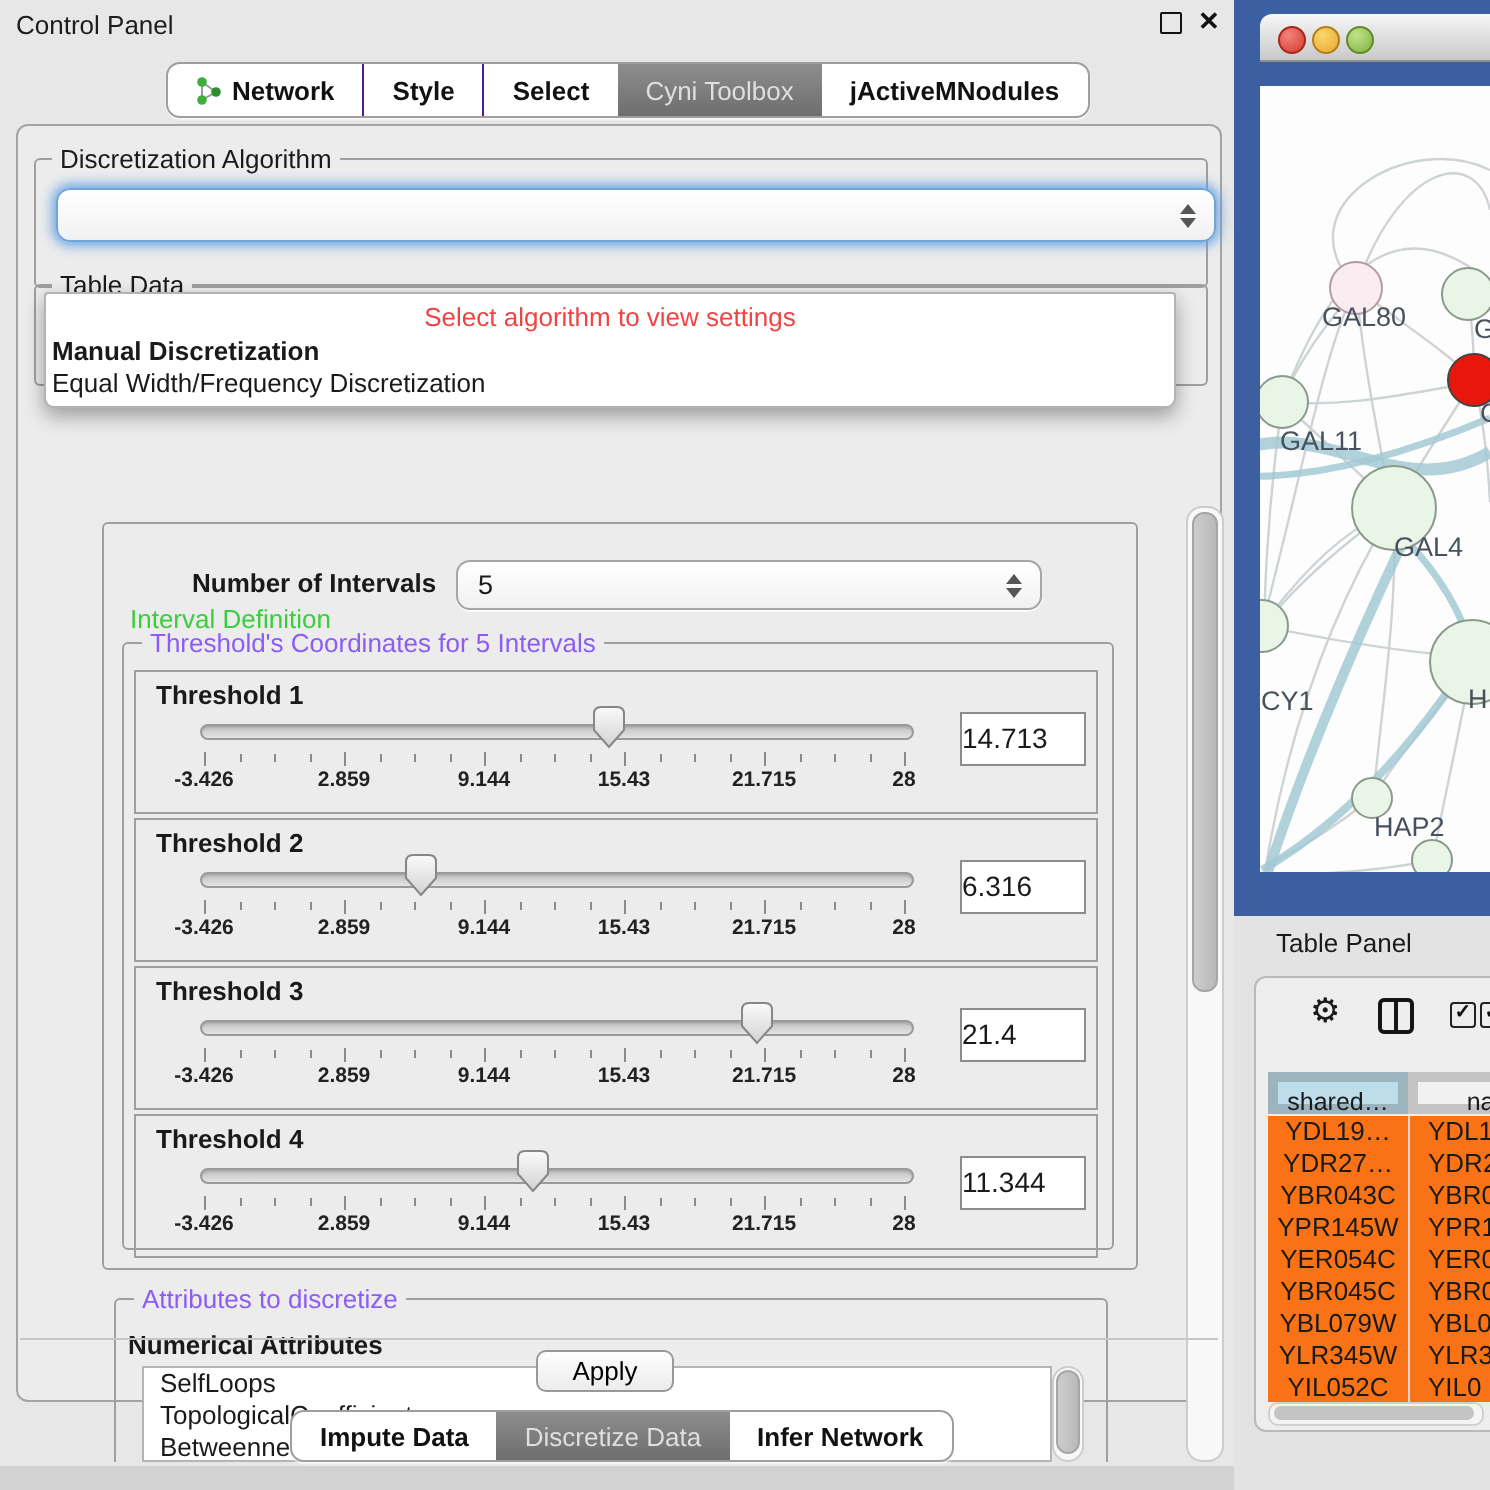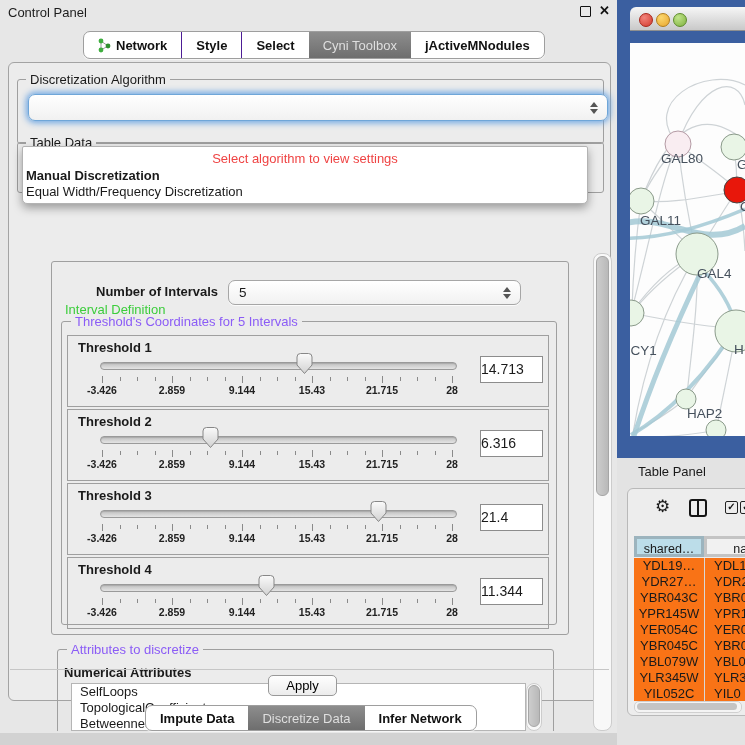--- a/index.html
+++ b/index.html
@@ -109,21 +109,21 @@
                   background:#ededed;border:1px solid #b9b9b9;border-radius:6px 0 0 6px;
                   overflow:hidden;}
   .tp-icon{position:absolute;cursor:default;}
   #gear-icon{font-family:"DejaVu Sans",sans-serif;font-size:17px;line-height:17px;color:#1a1a1a;}
   #split-icon{width:14px;height:14px;border:2px solid #151515;border-radius:3px;}
   #split-icon i{position:absolute;left:6px;top:0;width:2px;height:14px;background:#151515;display:block;}
   .chk-icon{width:11px;height:11px;border:1.5px solid #222;border-radius:2px;
             font-size:10px;line-height:10px;text-align:center;color:#111;font-weight:bold;}
   #tp-header{position:absolute;left:6px;top:47px;width:112px;height:22px;font-size:12.5px;}
   .hdr-cell{position:absolute;top:0;height:21px;line-height:21px;text-align:center;
-            border:3px solid #0f766e;box-sizing:border-box;}
+            border:5px solid #0f766e;box-sizing:border-box;}
   #tp-rows{position:absolute;left:6px;top:69px;width:112px;height:143px;background:#f97316;overflow:hidden;}
   .tp-row{position:absolute;left:0;width:112px;height:16px;font-size:13px;line-height:16px;}
   .tp-c1{position:absolute;left:0;width:70px;text-align:center;}
   .tp-c2{position:absolute;left:80px;white-space:nowrap;}
   #col-divider{position:absolute;left:76px;top:69px;width:1px;height:143px;background:#d8d8d8;}
   #hscroll{position:absolute;left:6px;top:212px;width:106px;height:10px;background:#f4f4f4;
            border:1px solid #d0d0d0;border-radius:5px;}
   #hthumb{position:absolute;left:2px;top:1px;width:100px;height:7px;background:#c4c4c4;border-radius:4px;}
 </style>
 </head>

